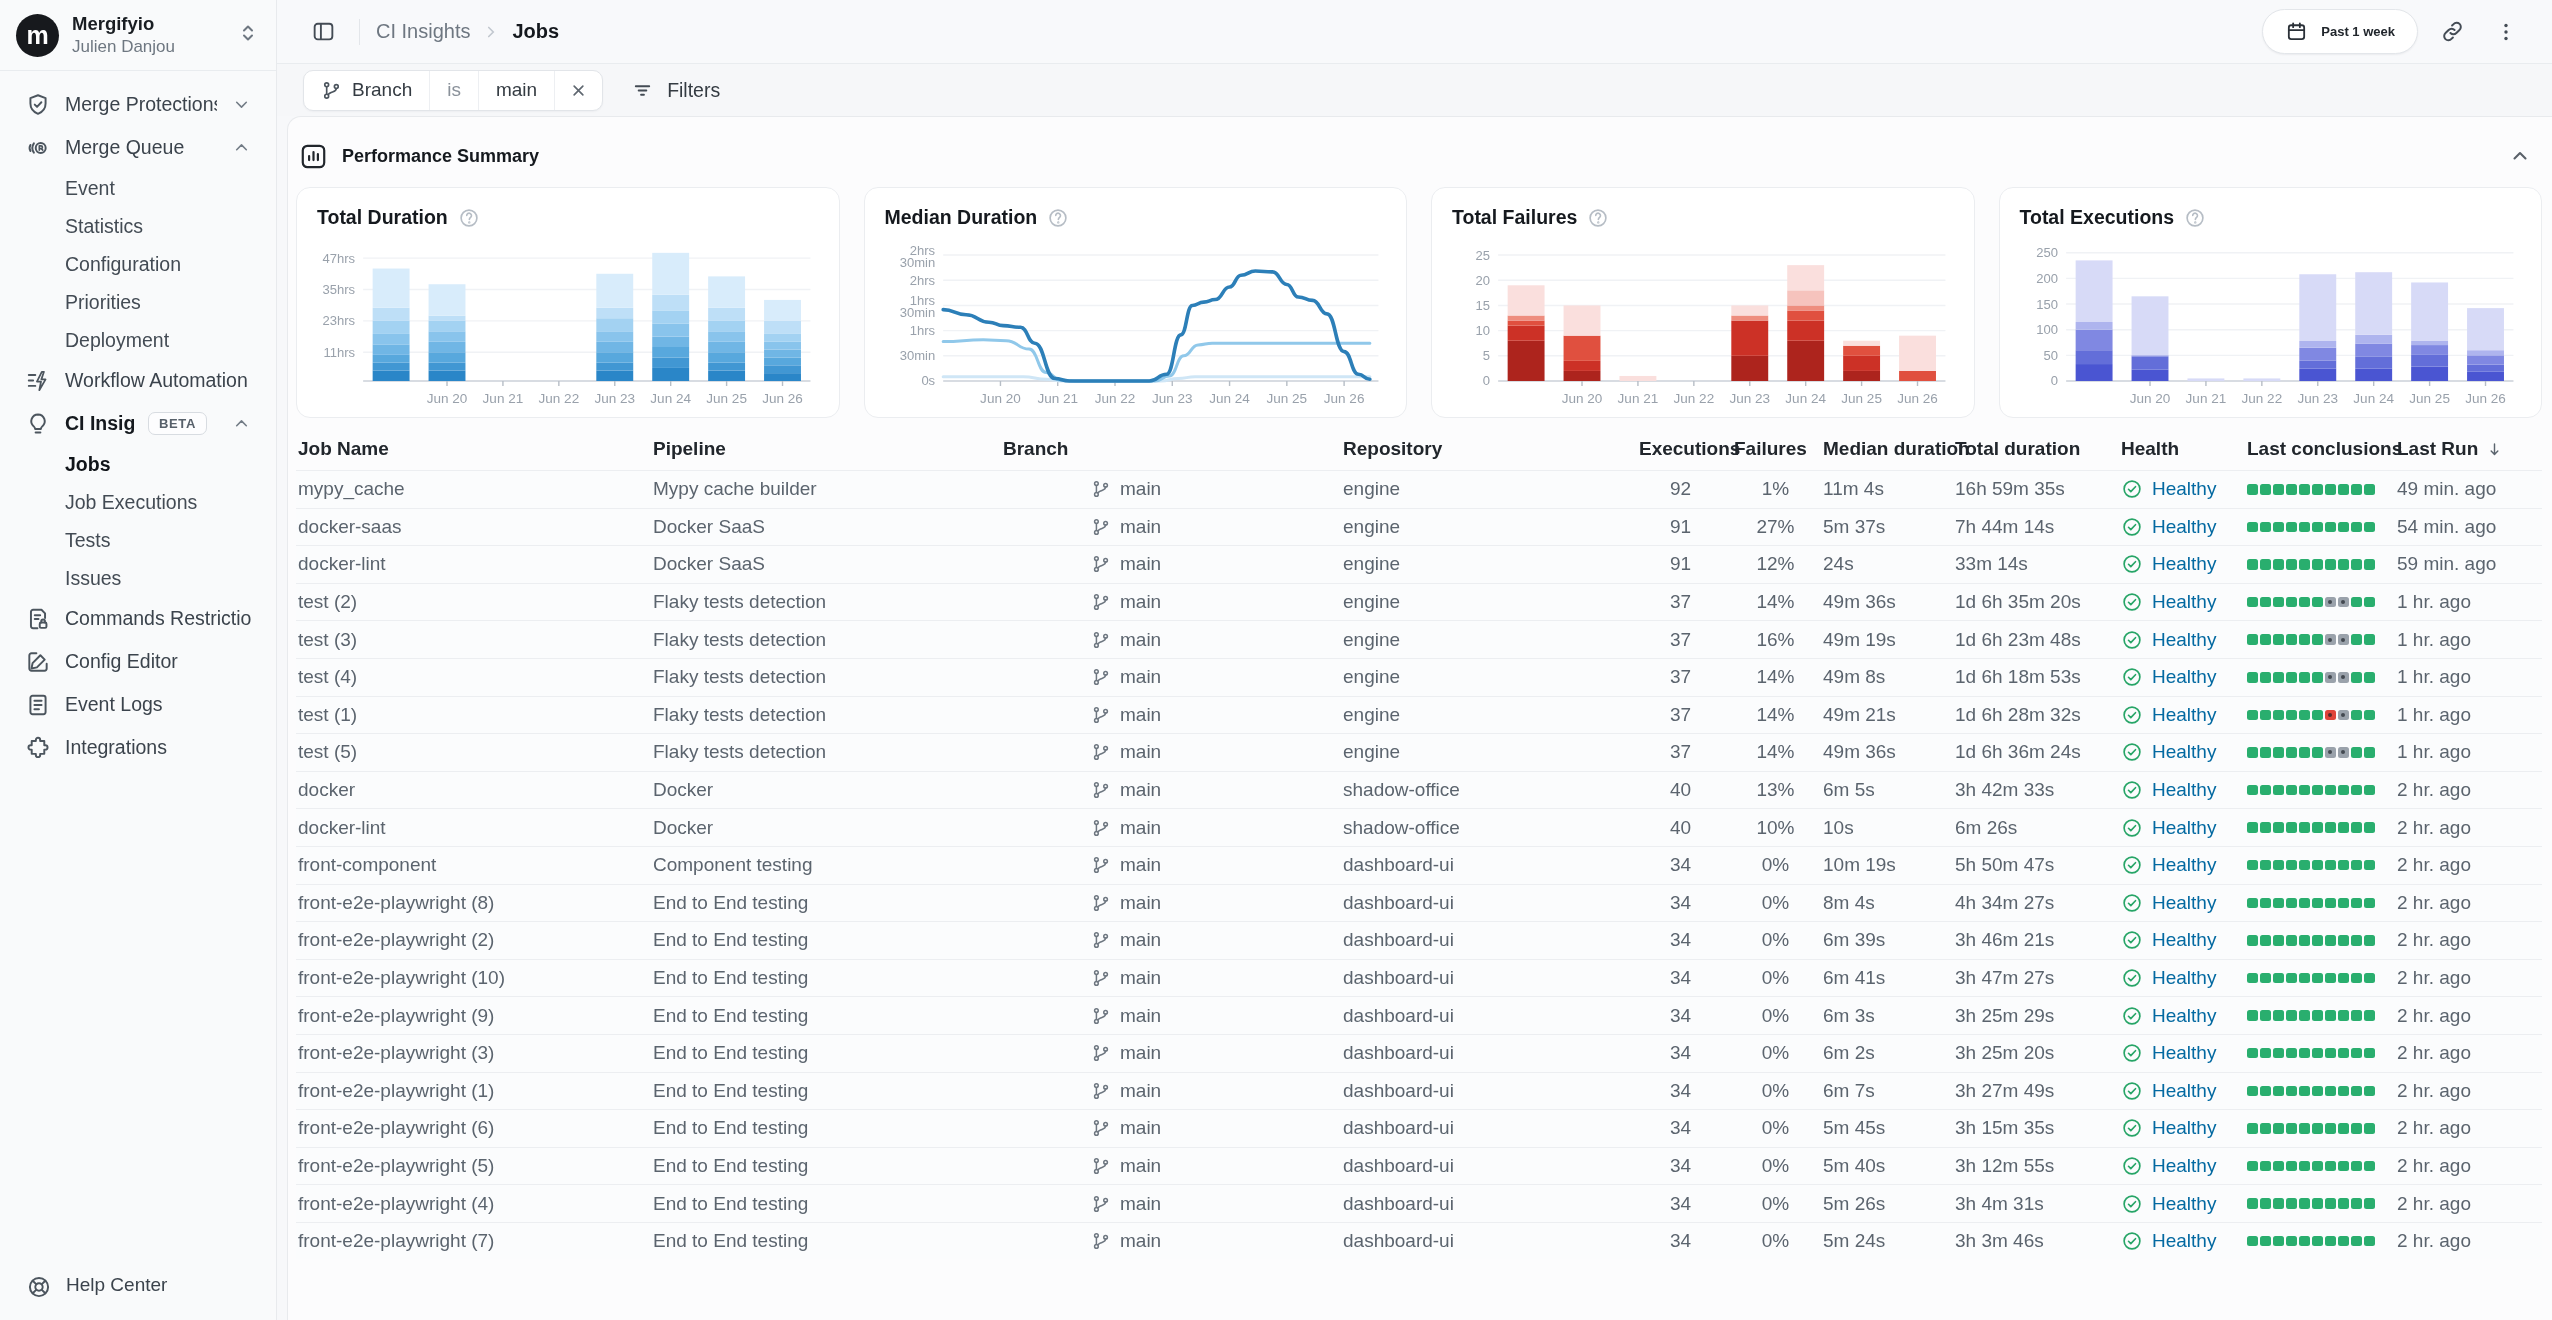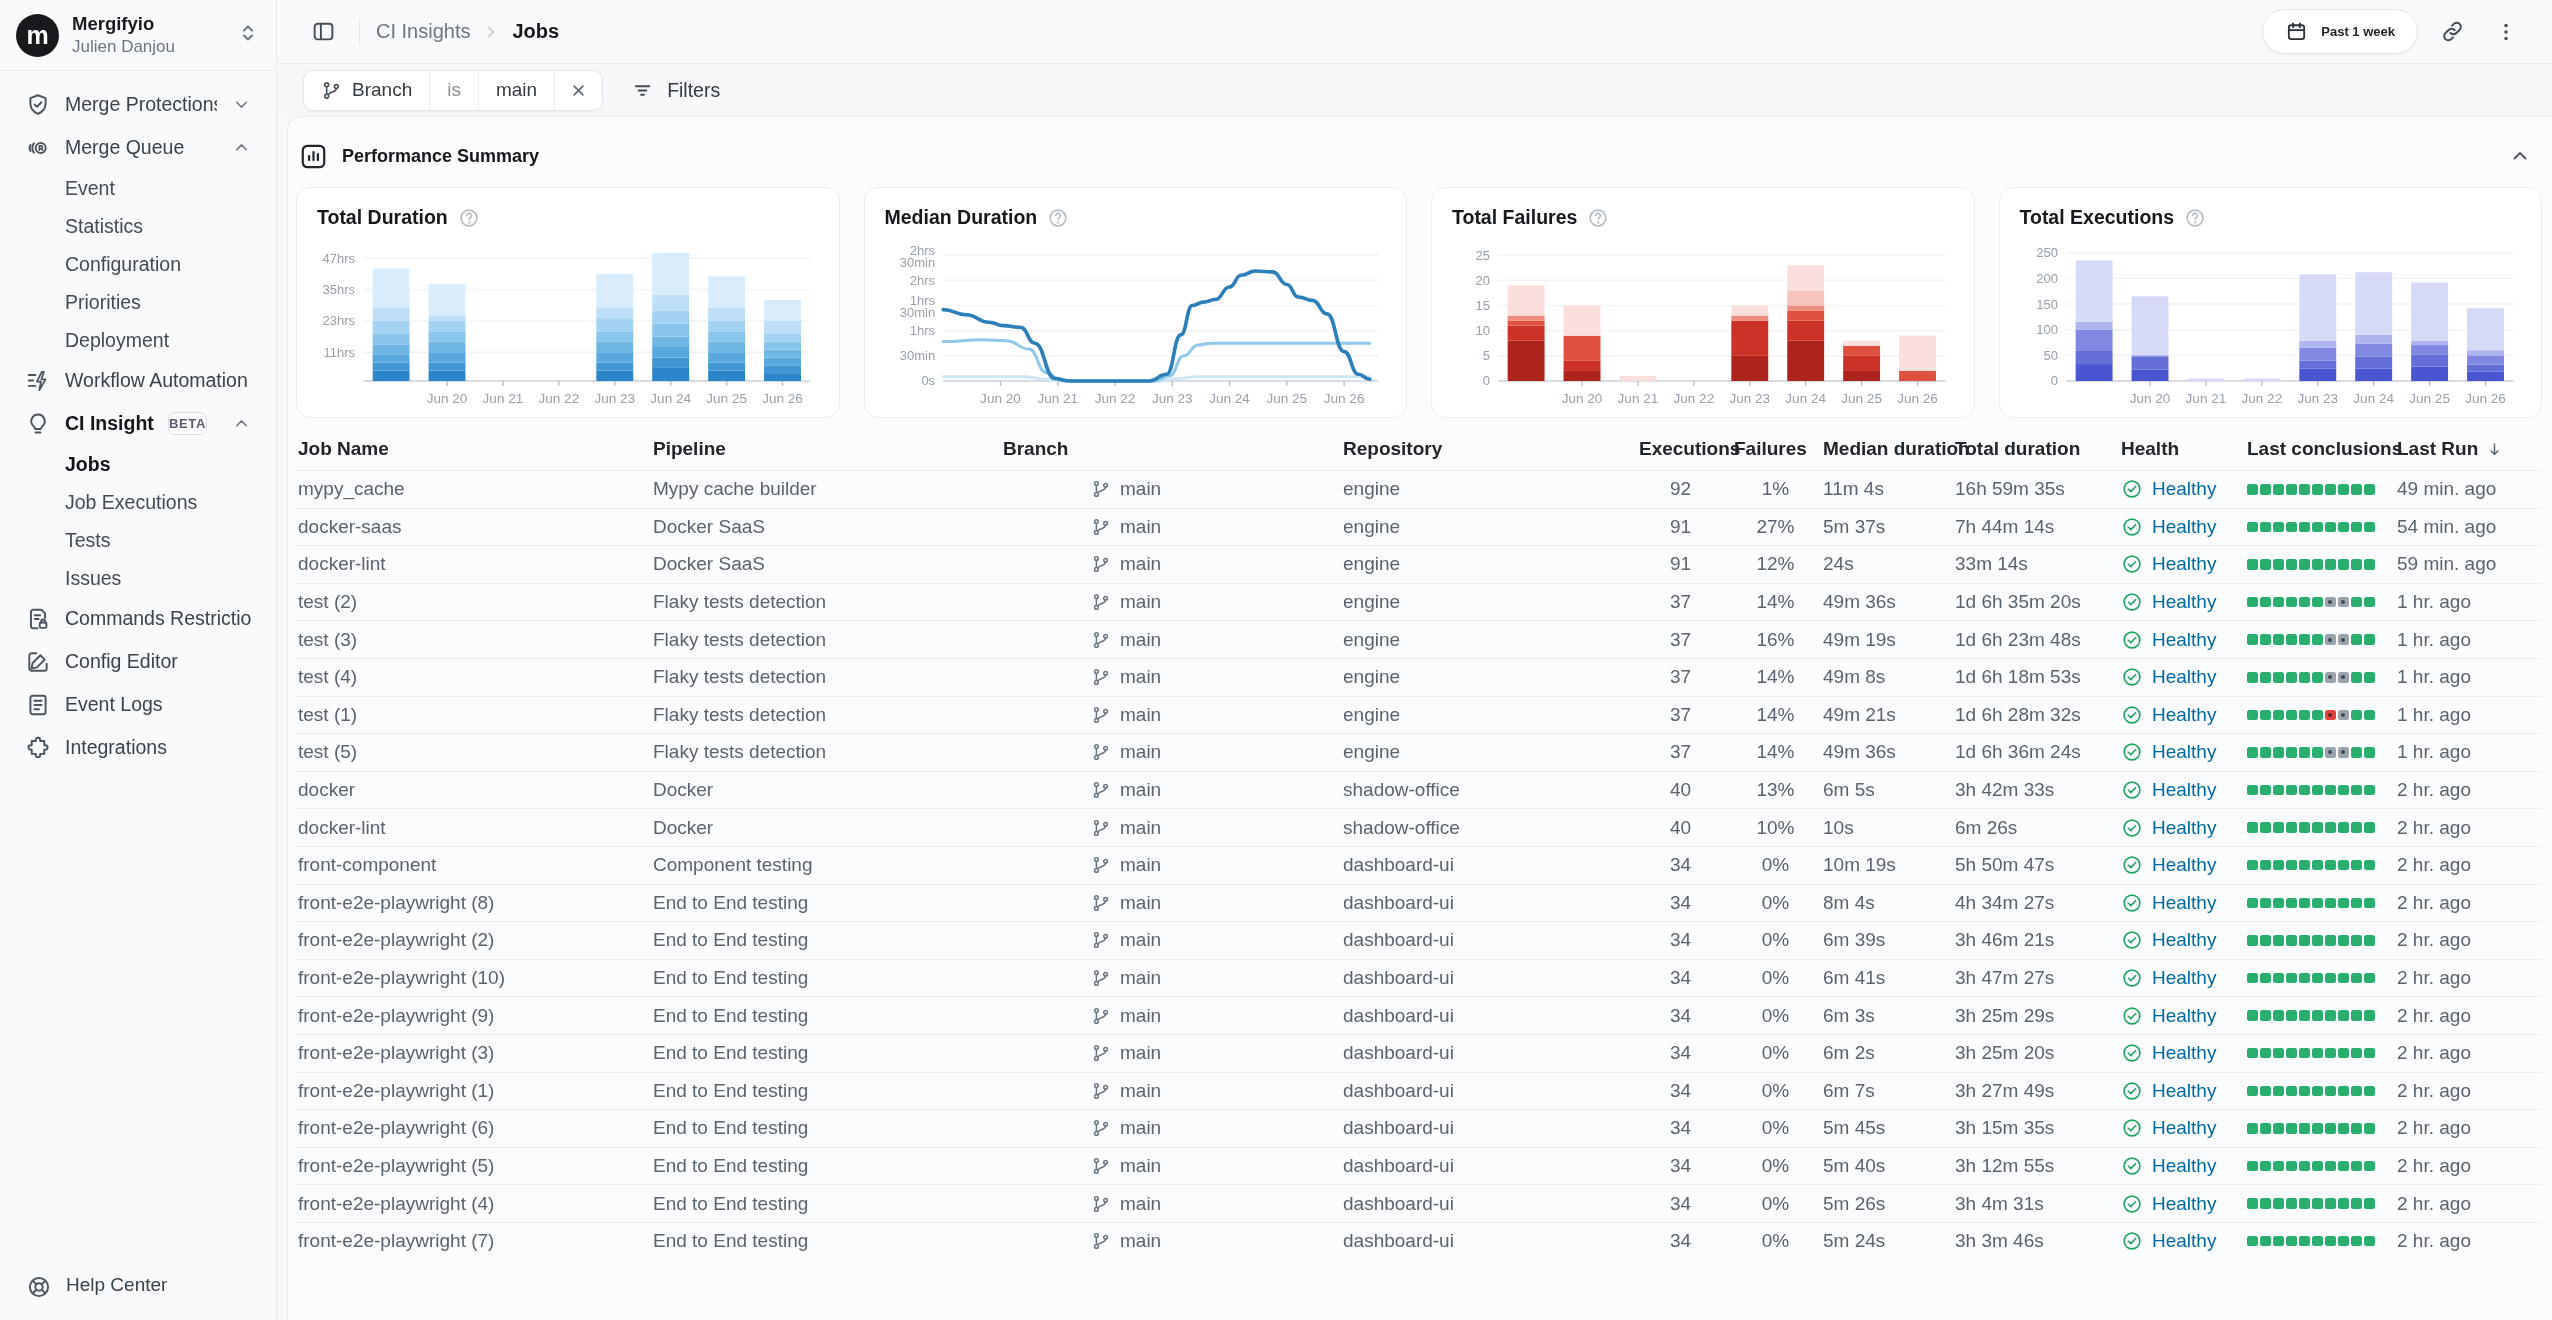--- a/index.html
+++ b/index.html
@@ -20,21 +20,21 @@
   .org-user { font-size:17px; color:#6e7781; margin-top:2px; }
   .org-chevrons { color:#6e7781; }
   .nav { flex:1; padding:12px 12px 0 12px; overflow:hidden; }
   .nav-item { display:flex; align-items:center; gap:14px; height:43px; padding:0 12px; border-radius:8px; font-size:19.5px; color:#3b434c; cursor:pointer; }
   .nav-item .ico { width:27px; height:27px; color:#4c555e; flex:none; display:flex; align-items:center; justify-content:center; }
   .nav-item .lbl { flex:1; white-space:nowrap; overflow:hidden; }
   .nav-item .chev { color:#737c86; display:flex; }
   .nav-item.bold .lbl { font-weight:700; color:#15191e; }
   .nav-sub { display:flex; align-items:center; height:38px; padding:0 12px 0 53px; border-radius:8px; font-size:19.5px; color:#434b54; cursor:pointer; }
   .nav-sub.active { font-weight:700; color:#101419; }
-  .beta { font-size:13px; letter-spacing:.05em; font-weight:600; color:#57606a; border:1px solid #d8dce1; border-radius:7px; padding:3px 0; margin-right:10px; background:#fdfdfe;text-align:center; }
+  .beta { font-size:13px; letter-spacing:.05em; font-weight:600; color:#57606a; border:1px solid #d8dce1; border-radius:7px; padding:3px 10px; margin-right:10px; background:#fdfdfe;text-align:center; }
   .help { display:flex; align-items:flex-start; gap:14px; padding:20px 26px; font-size:19px; color:#3b434c; cursor:pointer; }
   .help .ico { width:26px; height:26px; color:#4c555e; display:flex; }
 
   
   .main { flex:1; display:flex; flex-direction:column; min-width:0; }
   .topbar { height:64px; display:flex; align-items:center; gap:16px; padding:0 26px; background:#f8f9fb; border-bottom:1px solid #e9ecef; flex:none; }
   .icon-btn { width:40px; height:40px; display:flex; align-items:center; justify-content:center; border-radius:9px; color:#444c55; cursor:pointer; }
   .vdiv { width:1px; height:26px; background:#e3e6ea; }
   .crumbs { display:flex; align-items:center; gap:12px; }
   .crumb { font-size:20px; color:#6e7781; cursor:pointer; }

